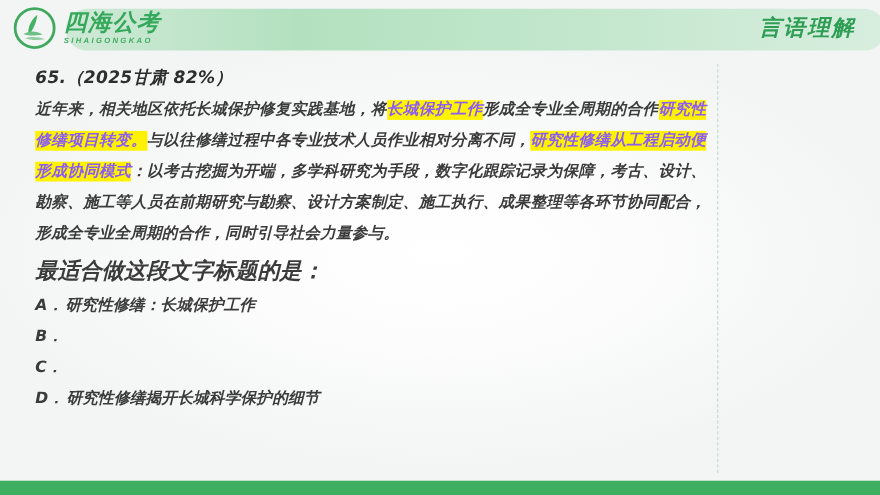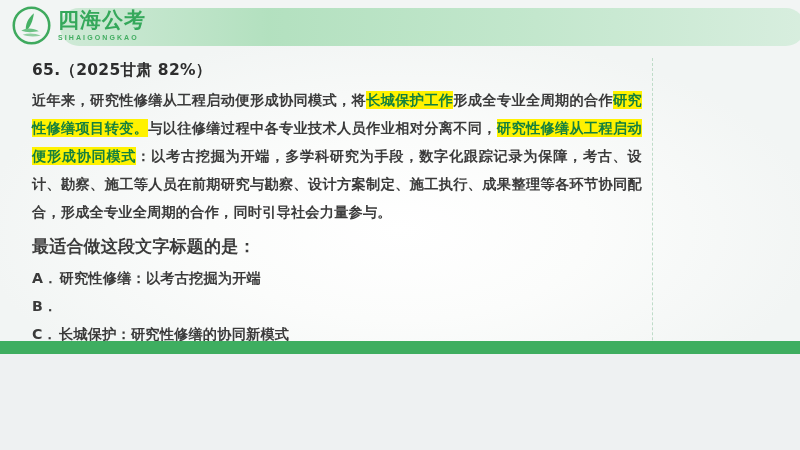--- a/index.html
+++ b/index.html
@@ -11,25 +11,26 @@
   }
 
   body {
     font-family: "Liberation Sans", "DejaVu Sans", sans-serif;
     background: #eef1f2;
   }
 
   #slide {
     position: relative;
     width: 800px;
-    height: 354px;
+    height: 450px;
     background:
       radial-gradient(ellipse 420px 200px at 400px 230px, #ffffff 0%, #fbfcfb 45%, #f2f5f4 100%),
       linear-gradient(180deg, #f7faf8 0%, #eef2f1 100%);
     overflow: hidden;
+    font-style: italic;
   }
 
   
   #header {
     position: absolute;
     left: 0; top: 0;
     width: 800px; height: 52px;
   }
 
   #header-band {
@@ -122,29 +123,29 @@
     font-size: 14.2px;
     font-weight: 700;
     line-height: 28px;
     color: #3b3b3b;
     letter-spacing: 0.2px;
     text-align: justify;
   }
 
   #passage .hl {
     background: #fff200;
-    color: #15803d;
+    color: #8b5cf6;
     padding: 1px 0;
     box-decoration-break: clone;
     -webkit-box-decoration-break: clone;
   }
 
   #prompt {
     margin-top: 6px;
-    font-size: 17px;
+    font-size: 20px;
     font-weight: 700;
     line-height: 28px;
     color: #3b3b3b;
     letter-spacing: 0.2px;
   }
 
   #options { margin-top: 4px; }
 
   .option {
     font-size: 14.2px;
@@ -184,44 +185,45 @@
         <path d="M22.5 7.5 C 16 13 13.5 19 14.2 26.5 C 18.5 22 21.5 15.5 22.5 7.5 Z" fill="#46b165"></path>
         <path d="M9.5 25.5 C 15 22 22 22.5 27.5 26 C 21.5 27 15 27.5 9.5 25.5 Z" fill="#6cc184"></path>
         <path d="M11 29.5 C 17 27.5 24 28 29.5 30.5 C 22 31.6 16 31.4 11 29.5 Z" fill="#8fce9f"></path>
       </svg>
       <div id="logo-text">
         <span id="logo-cn">四海公考</span>
         <span id="logo-en">SIHAIGONGKAO</span>
       </div>
     </div>
 
+    <div id="section-title">言语理解</div>
   </div>
 
   <div id="divider"></div>
 
   <div id="content">
     <div id="question-number">65.（2025甘肃   82%）</div>
 
-    <div id="passage"><span>近年来，研究性修缮从工程启动便形成协同模式，将</span><span class="hl">长城保护工作</span><span>形成全专业全周期的合作</span><span class="hl">研究性修缮项目转变。</span><span>与以往修缮过程中各专业技术人员作业相对分离不同，</span><span class="hl">研究性修缮从工程启动便形成协同模式</span><span>：以考古挖掘为开端，多学科研究为手段，数字化跟踪记录为保障，考古、设计、勘察、施工等人员在前期研究与勘察、设计方案制定、施工执行、成果整理等各环节协同配合，形成全专业全周期的合作，同时引导社会力量参与。</span></div>
+    <div id="passage"><span>近年来，相关地区依托长城保护修复实践基地，将</span><span class="hl">长城保护工作</span><span>形成全专业全周期的合作</span><span class="hl">研究性修缮项目转变。</span><span>与以往修缮过程中各专业技术人员作业相对分离不同，</span><span class="hl">研究性修缮从工程启动便形成协同模式</span><span>：以考古挖掘为开端，多学科研究为手段，数字化跟踪记录为保障，考古、设计、勘察、施工等人员在前期研究与勘察、设计方案制定、施工执行、成果整理等各环节协同配合，形成全专业全周期的合作，同时引导社会力量参与。</span></div>
 
     <div id="prompt">最适合做这段文字标题的是：</div>
 
     <div id="options">
         <div class="option">
           <span class="opt-letter">A．</span>
-          <span class="opt-text">研究性修缮：以考古挖掘为开端</span>
+          <span class="opt-text">研究性修缮：长城保护工作</span>
         </div>
         <div class="option">
           <span class="opt-letter">B．</span>
         </div>
         <div class="option">
           <span class="opt-letter">C．</span>
-          <span class="opt-text">长城保护：研究性修缮的协同新模式</span>
         </div>
         <div class="option">
           <span class="opt-letter">D．</span>
+          <span class="opt-text">研究性修缮揭开长城科学保护的细节</span>
         </div>
       </div>
   </div>
 
   <div id="footer-bar"></div>
 
 </div>
 
 </body></html>

